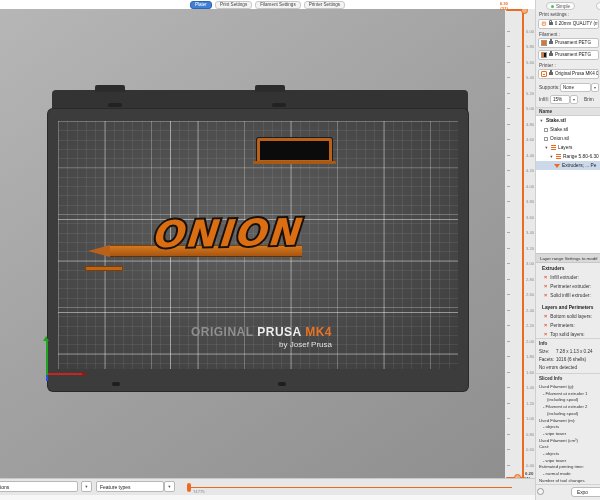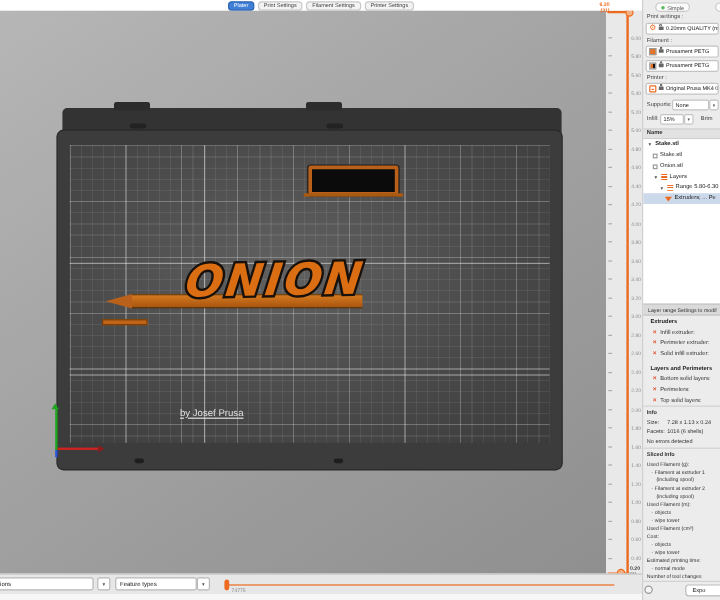--- a/index.html
+++ b/index.html
@@ -40,21 +40,21 @@
          font-style:italic;font-weight:bold;font-size:37px;letter-spacing:2px;
          transform:skewX(-8deg) rotate(-1deg);white-space:nowrap;}
   .onion.back{-webkit-text-stroke:4px #18100a;color:#18100a;}
   .onion.front{color:#db6e12;}
   #stakeTopView{position:absolute;left:257px;top:129px;width:75px;height:25px;background:#0b0b0b;
                 border:3px solid #b9611a;border-radius:2px;box-sizing:border-box;box-shadow:0 0 0 1px #1d1d1d;}
   #stakeTopLip{position:absolute;left:253px;top:152px;width:83px;height:3px;background:#a85a12;border-radius:1px;}
   #brand{position:absolute;left:150px;top:317px;width:182px;text-align:right;
          font-weight:bold;font-size:12px;letter-spacing:.5px;line-height:13px;white-space:nowrap;}
   #brand .g{color:#8f8f8f;} #brand .w{color:#ededed;} #brand .o{color:#e87325;}
-  #byline{position:absolute;left:150px;top:331px;width:182px;font-size:8px;color:#e0e0e0;text-decoration:underline;}
+  #byline{position:absolute;left:150px;top:331px;width:182px;text-align:right;font-size:8px;color:#e0e0e0;}
   
   .axisGreen{position:absolute;left:46px;top:332px;width:2px;height:34px;background:#1fa51f;}
   .axisGreenArrow{position:absolute;left:43px;top:327px;width:0;height:0;
     border-left:3px solid transparent;border-right:3px solid transparent;border-bottom:5px solid #1fa51f;}
   .axisRed{position:absolute;left:48px;top:364px;width:34px;height:2px;background:#cc2222;}
   .axisRedArrow{position:absolute;left:82px;top:362px;width:0;height:0;
     border-top:3px solid transparent;border-bottom:3px solid transparent;border-left:5px solid #8b1c1c;}
   .axisBlue{position:absolute;left:46px;top:366px;width:2px;height:6px;background:#2a52d8;}
   
   #lstrip{position:absolute;left:505px;top:9px;width:30px;height:469px;background:#e9e9e9;overflow:hidden;}
@@ -155,20 +155,21 @@
     <div id="stakeTopView"></div>
     <div id="stakeTopLip"></div>
 
     <div id="stakeTip"></div>
     <div id="stakeShaft"></div>
     <div id="smallBar"></div>
 
     <div class="onion back">ONION</div>
     <div class="onion front">ONION</div>
 
+    <div id="brand"><span class="g">ORIGINAL</span> <span class="w">PRUSA</span> <span class="o">MK4</span></div>
     <div id="byline">by Josef Prusa</div>
 
     <div class="axisGreenArrow"></div>
     <div class="axisGreen"></div>
     <div class="axisRed"></div>
     <div class="axisRedArrow"></div>
     <div class="axisBlue"></div>
   </div>
 
   <div id="lstrip">

